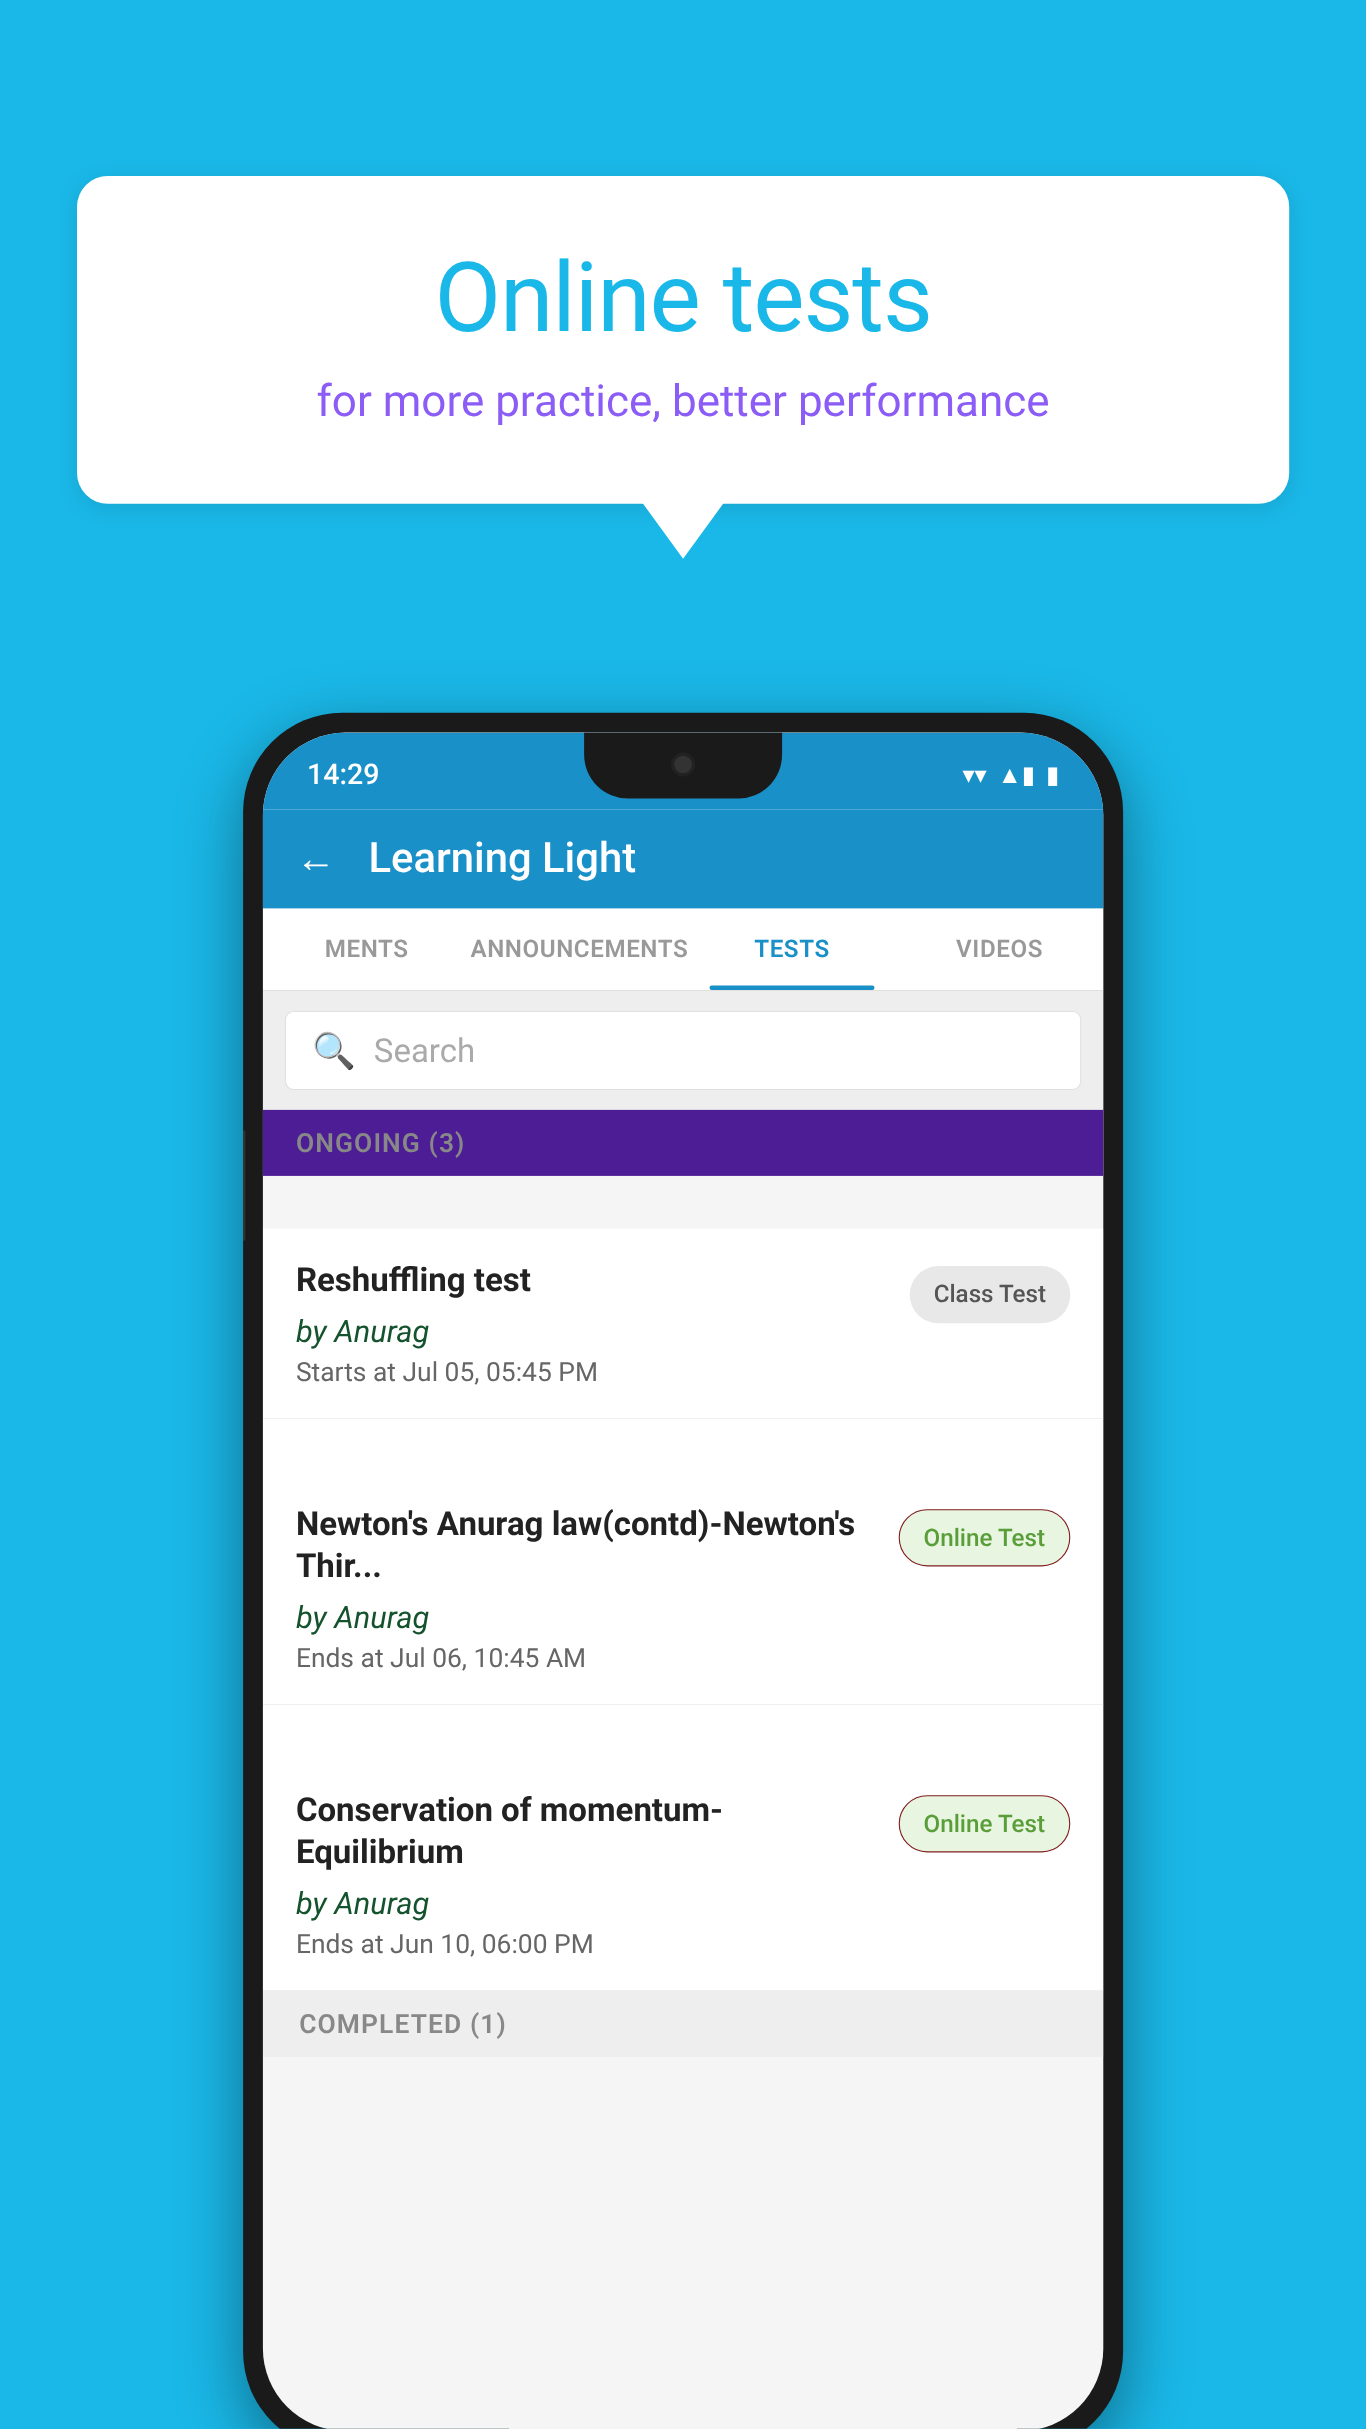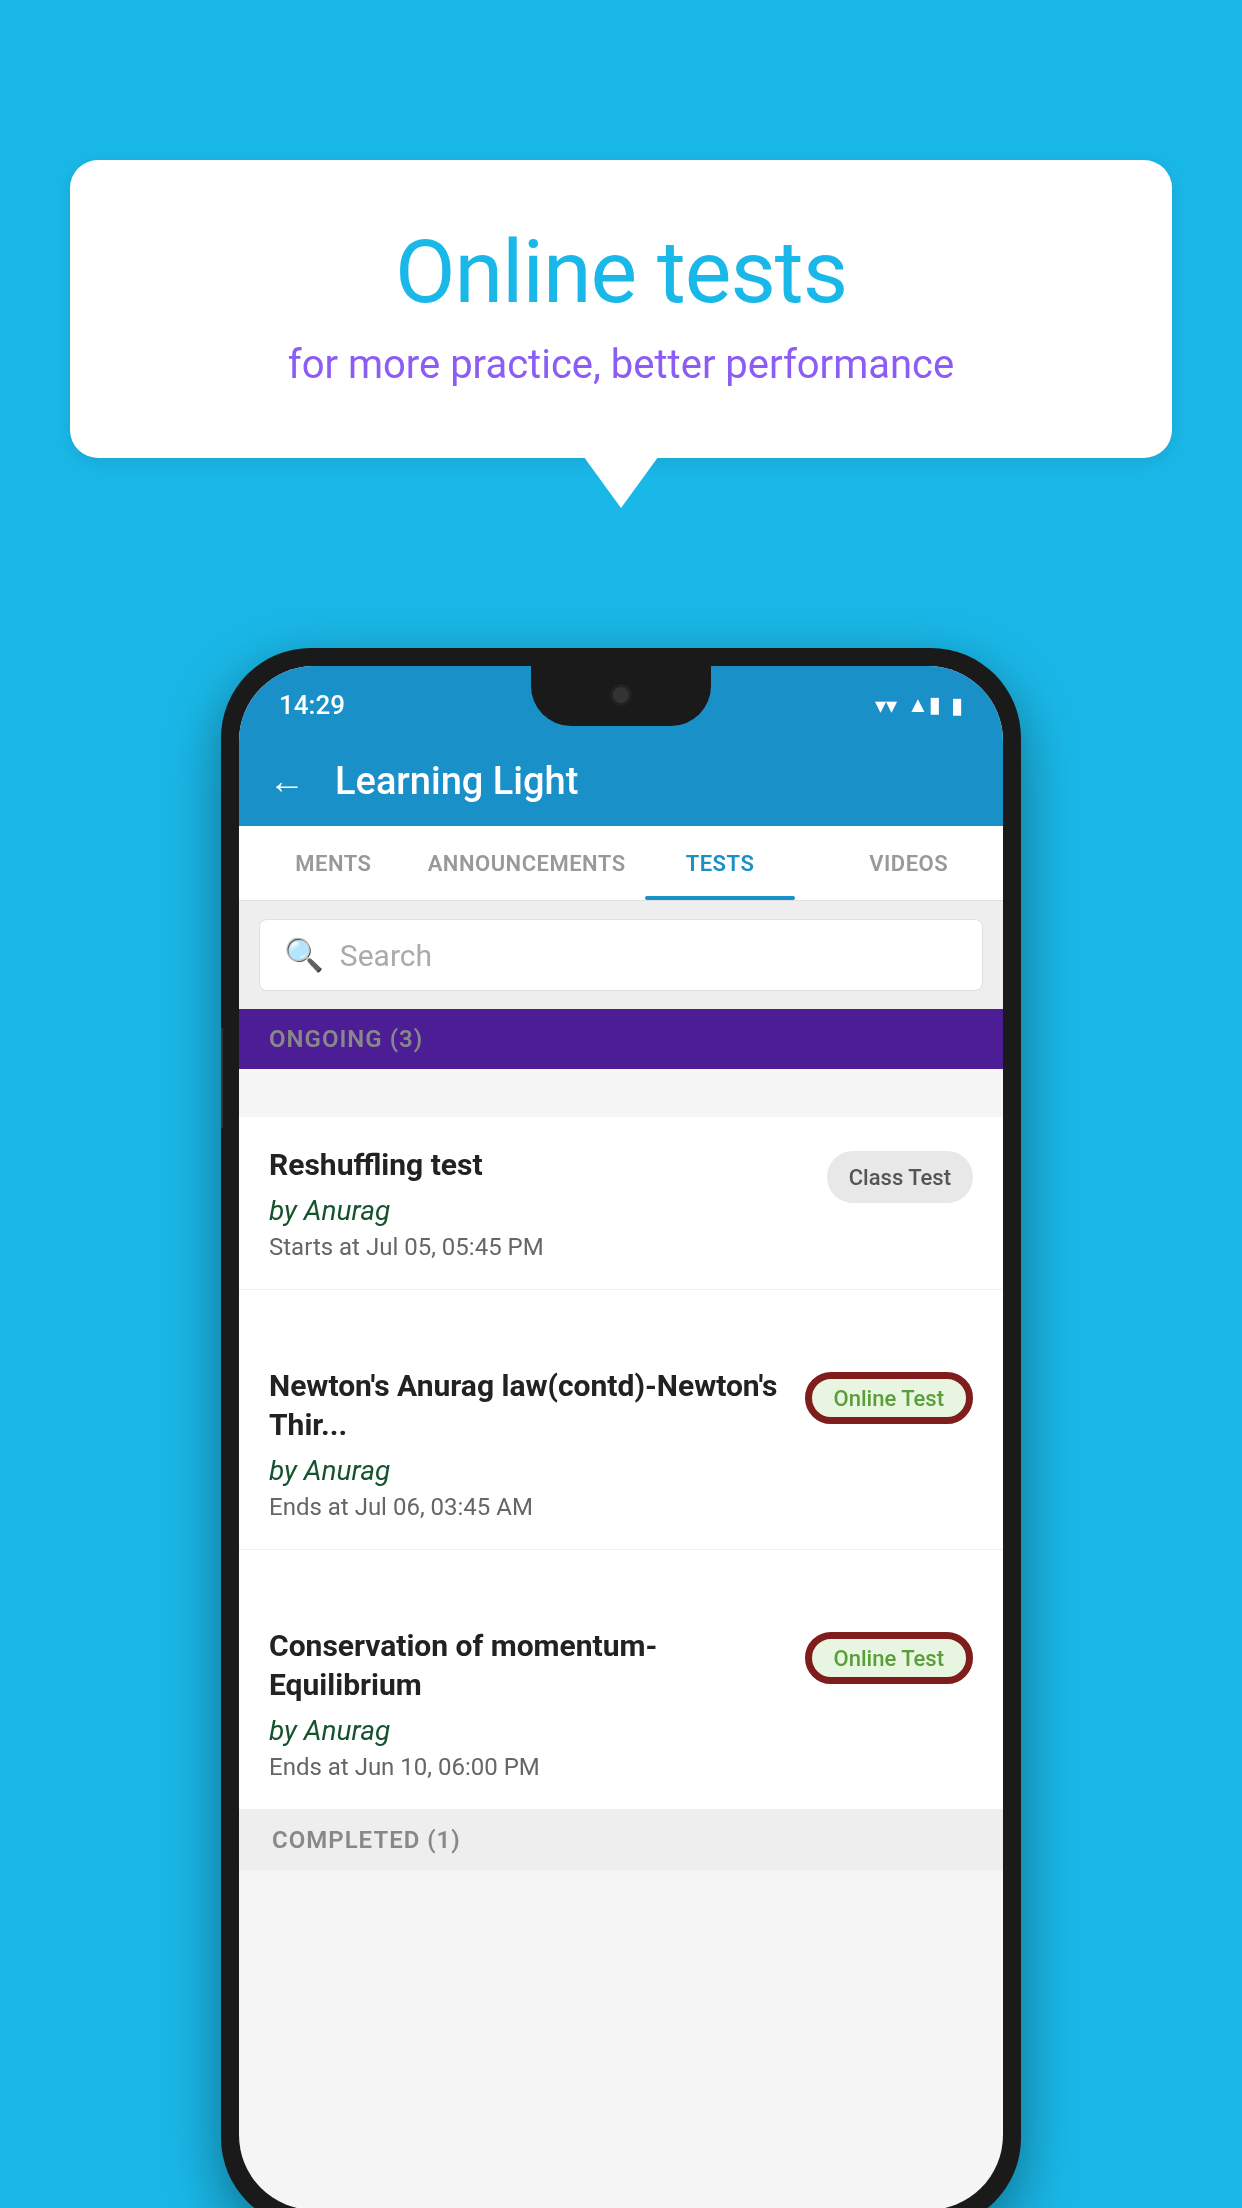--- a/index.html
+++ b/index.html
@@ -310,21 +310,21 @@
     }
 
     .badge-class {
       background: #e8e8e8;
       color: #555;
     }
 
     .badge-online {
       background: #e8f5e0;
       color: #5a9e3a;
-      border: 7px solid #7f1d1d;
+      border: 1px solid #7f1d1d;
     }
 
     
     .completed-section {
       background: #eeeeee;
       padding: 16px 33px;
     }
 
     .completed-label {
       color: #888;
@@ -402,21 +402,21 @@
             </div>
           </div>
           <div class="test-badge badge-class">Class Test</div>
         </div>
 
         <div class="test-item">
           <div class="test-info">
             <div class="test-name">Newton's Anurag law(contd)-Newton's Thir...</div>
             <div class="test-author">by Anurag</div>
             <div class="test-time">
-              <span>Ends at</span>&nbsp;<span>Jul 06, 03:45 AM</span>
+              <span>Ends at</span>&nbsp;<span>Jul 06, 10:45 AM</span>
             </div>
           </div>
           <div class="test-badge badge-online">Online Test</div>
         </div>
 
         <div class="test-item">
           <div class="test-info">
             <div class="test-name">Conservation of momentum-Equilibrium</div>
             <div class="test-author">by Anurag</div>
             <div class="test-time">

